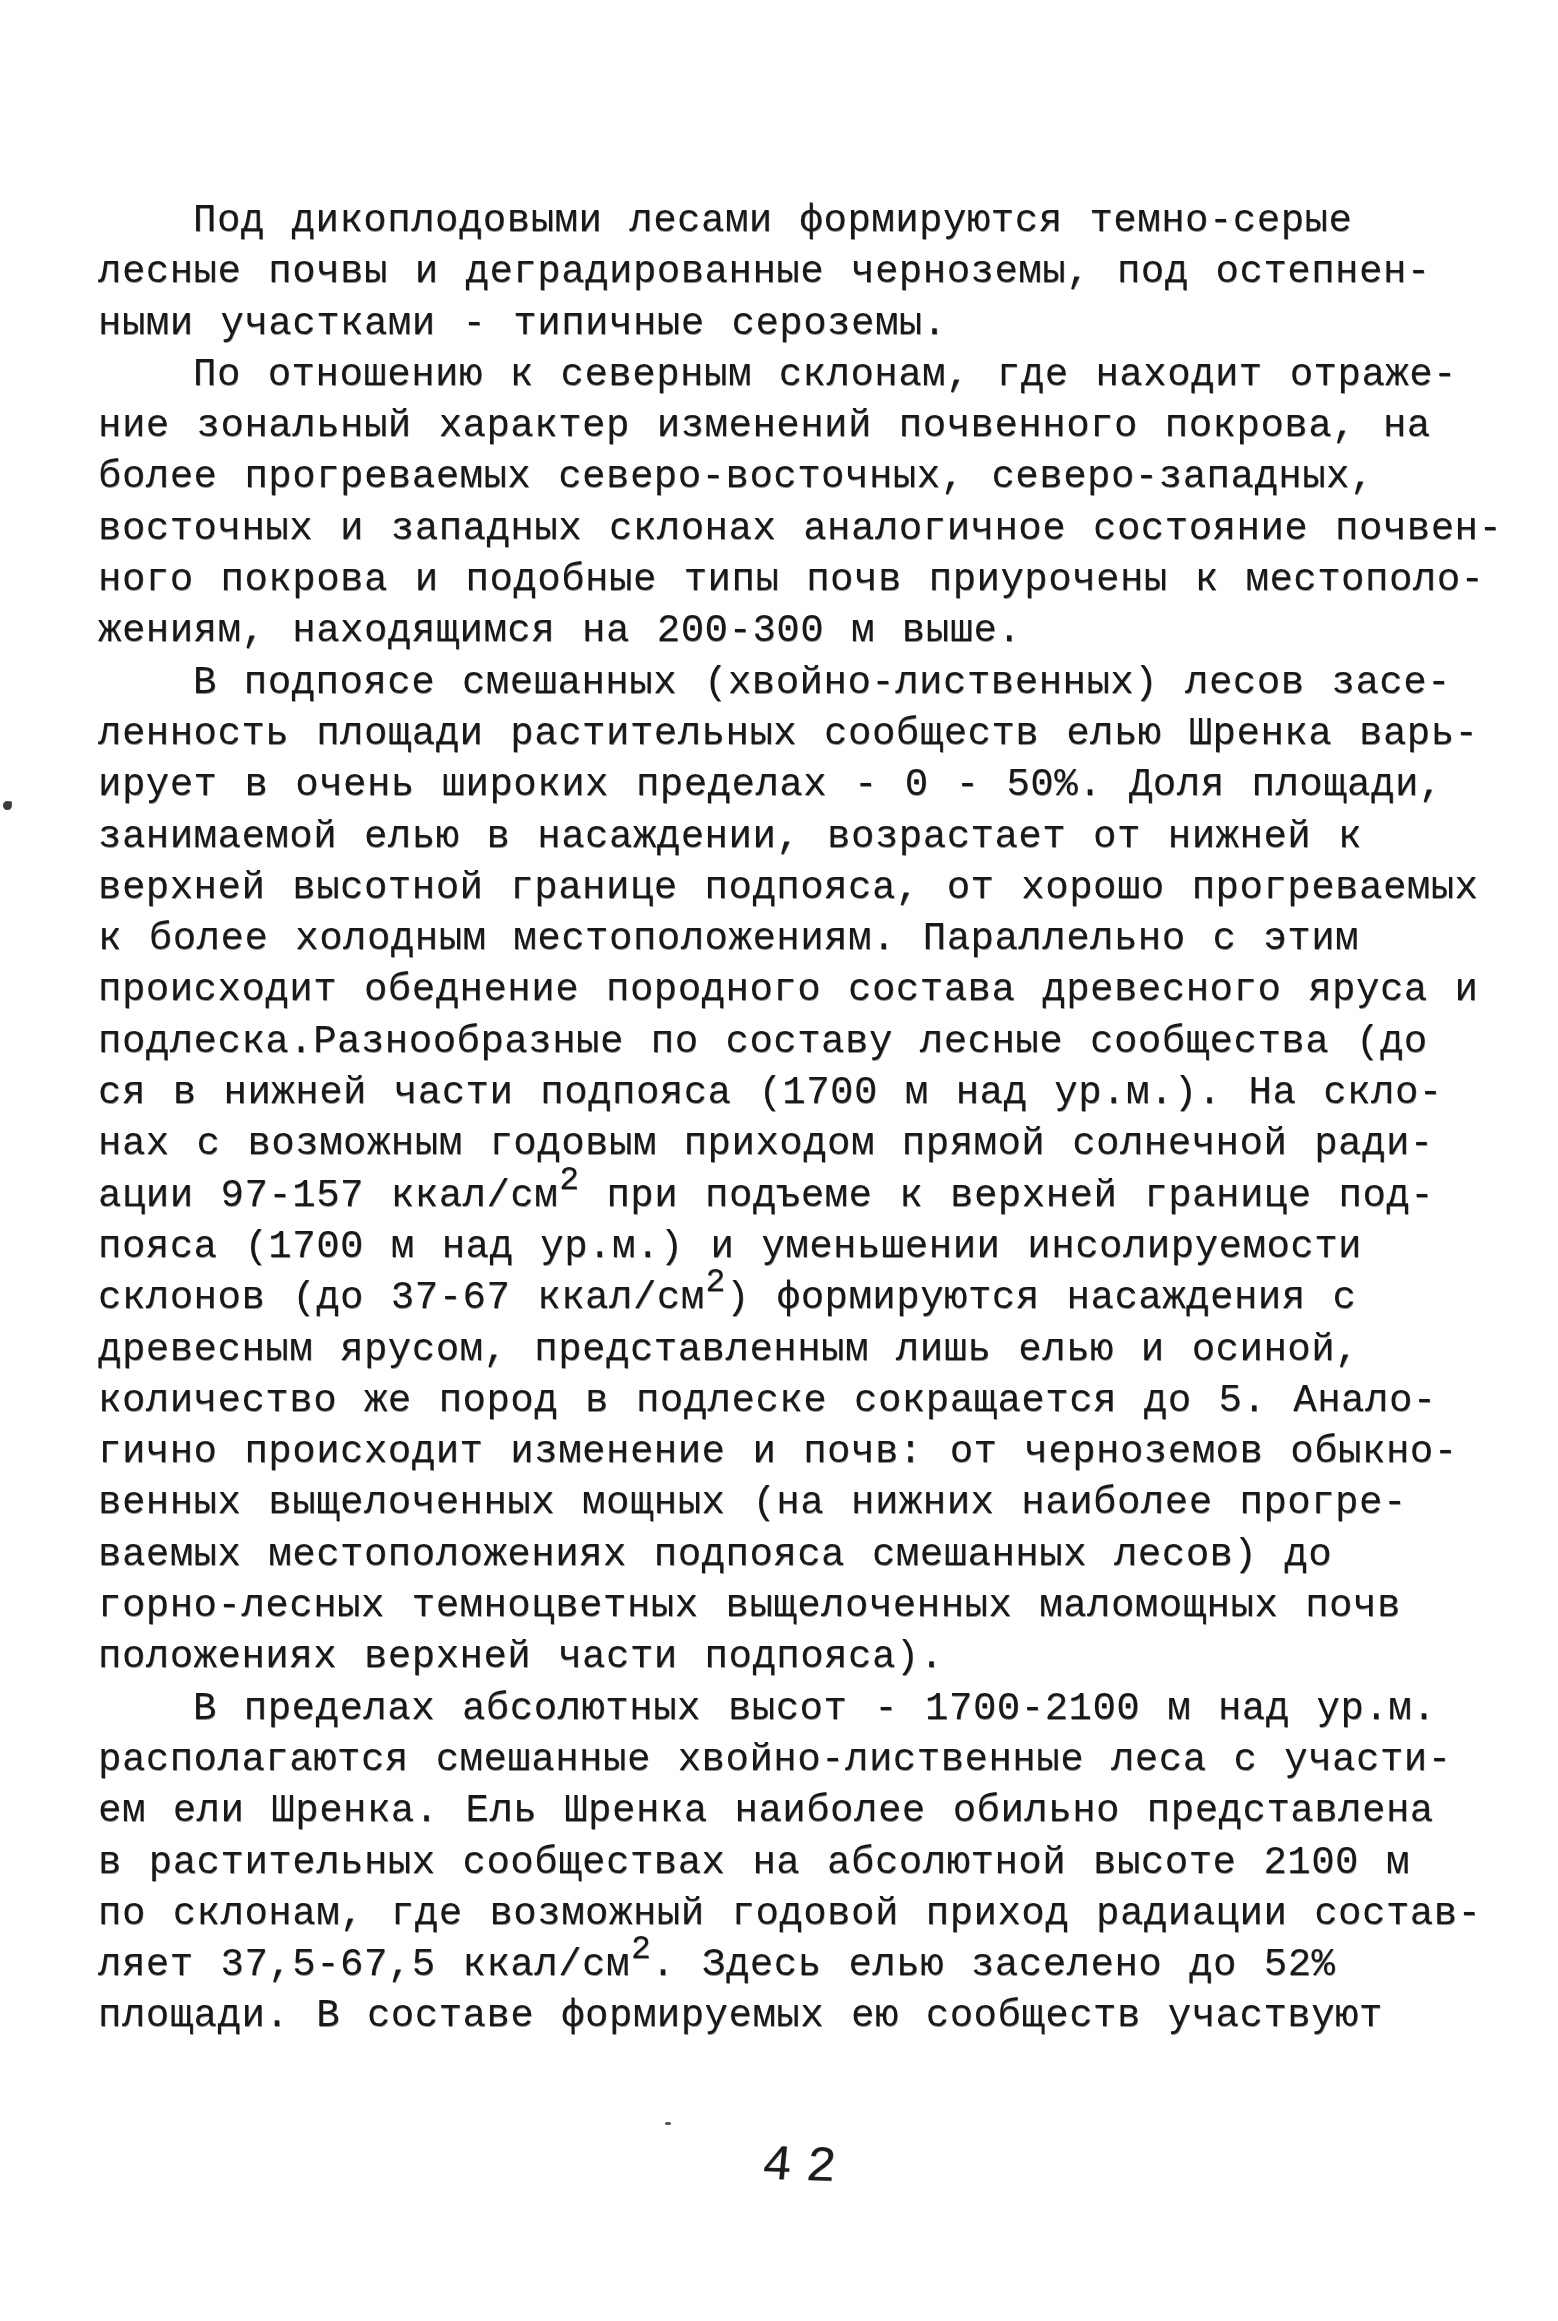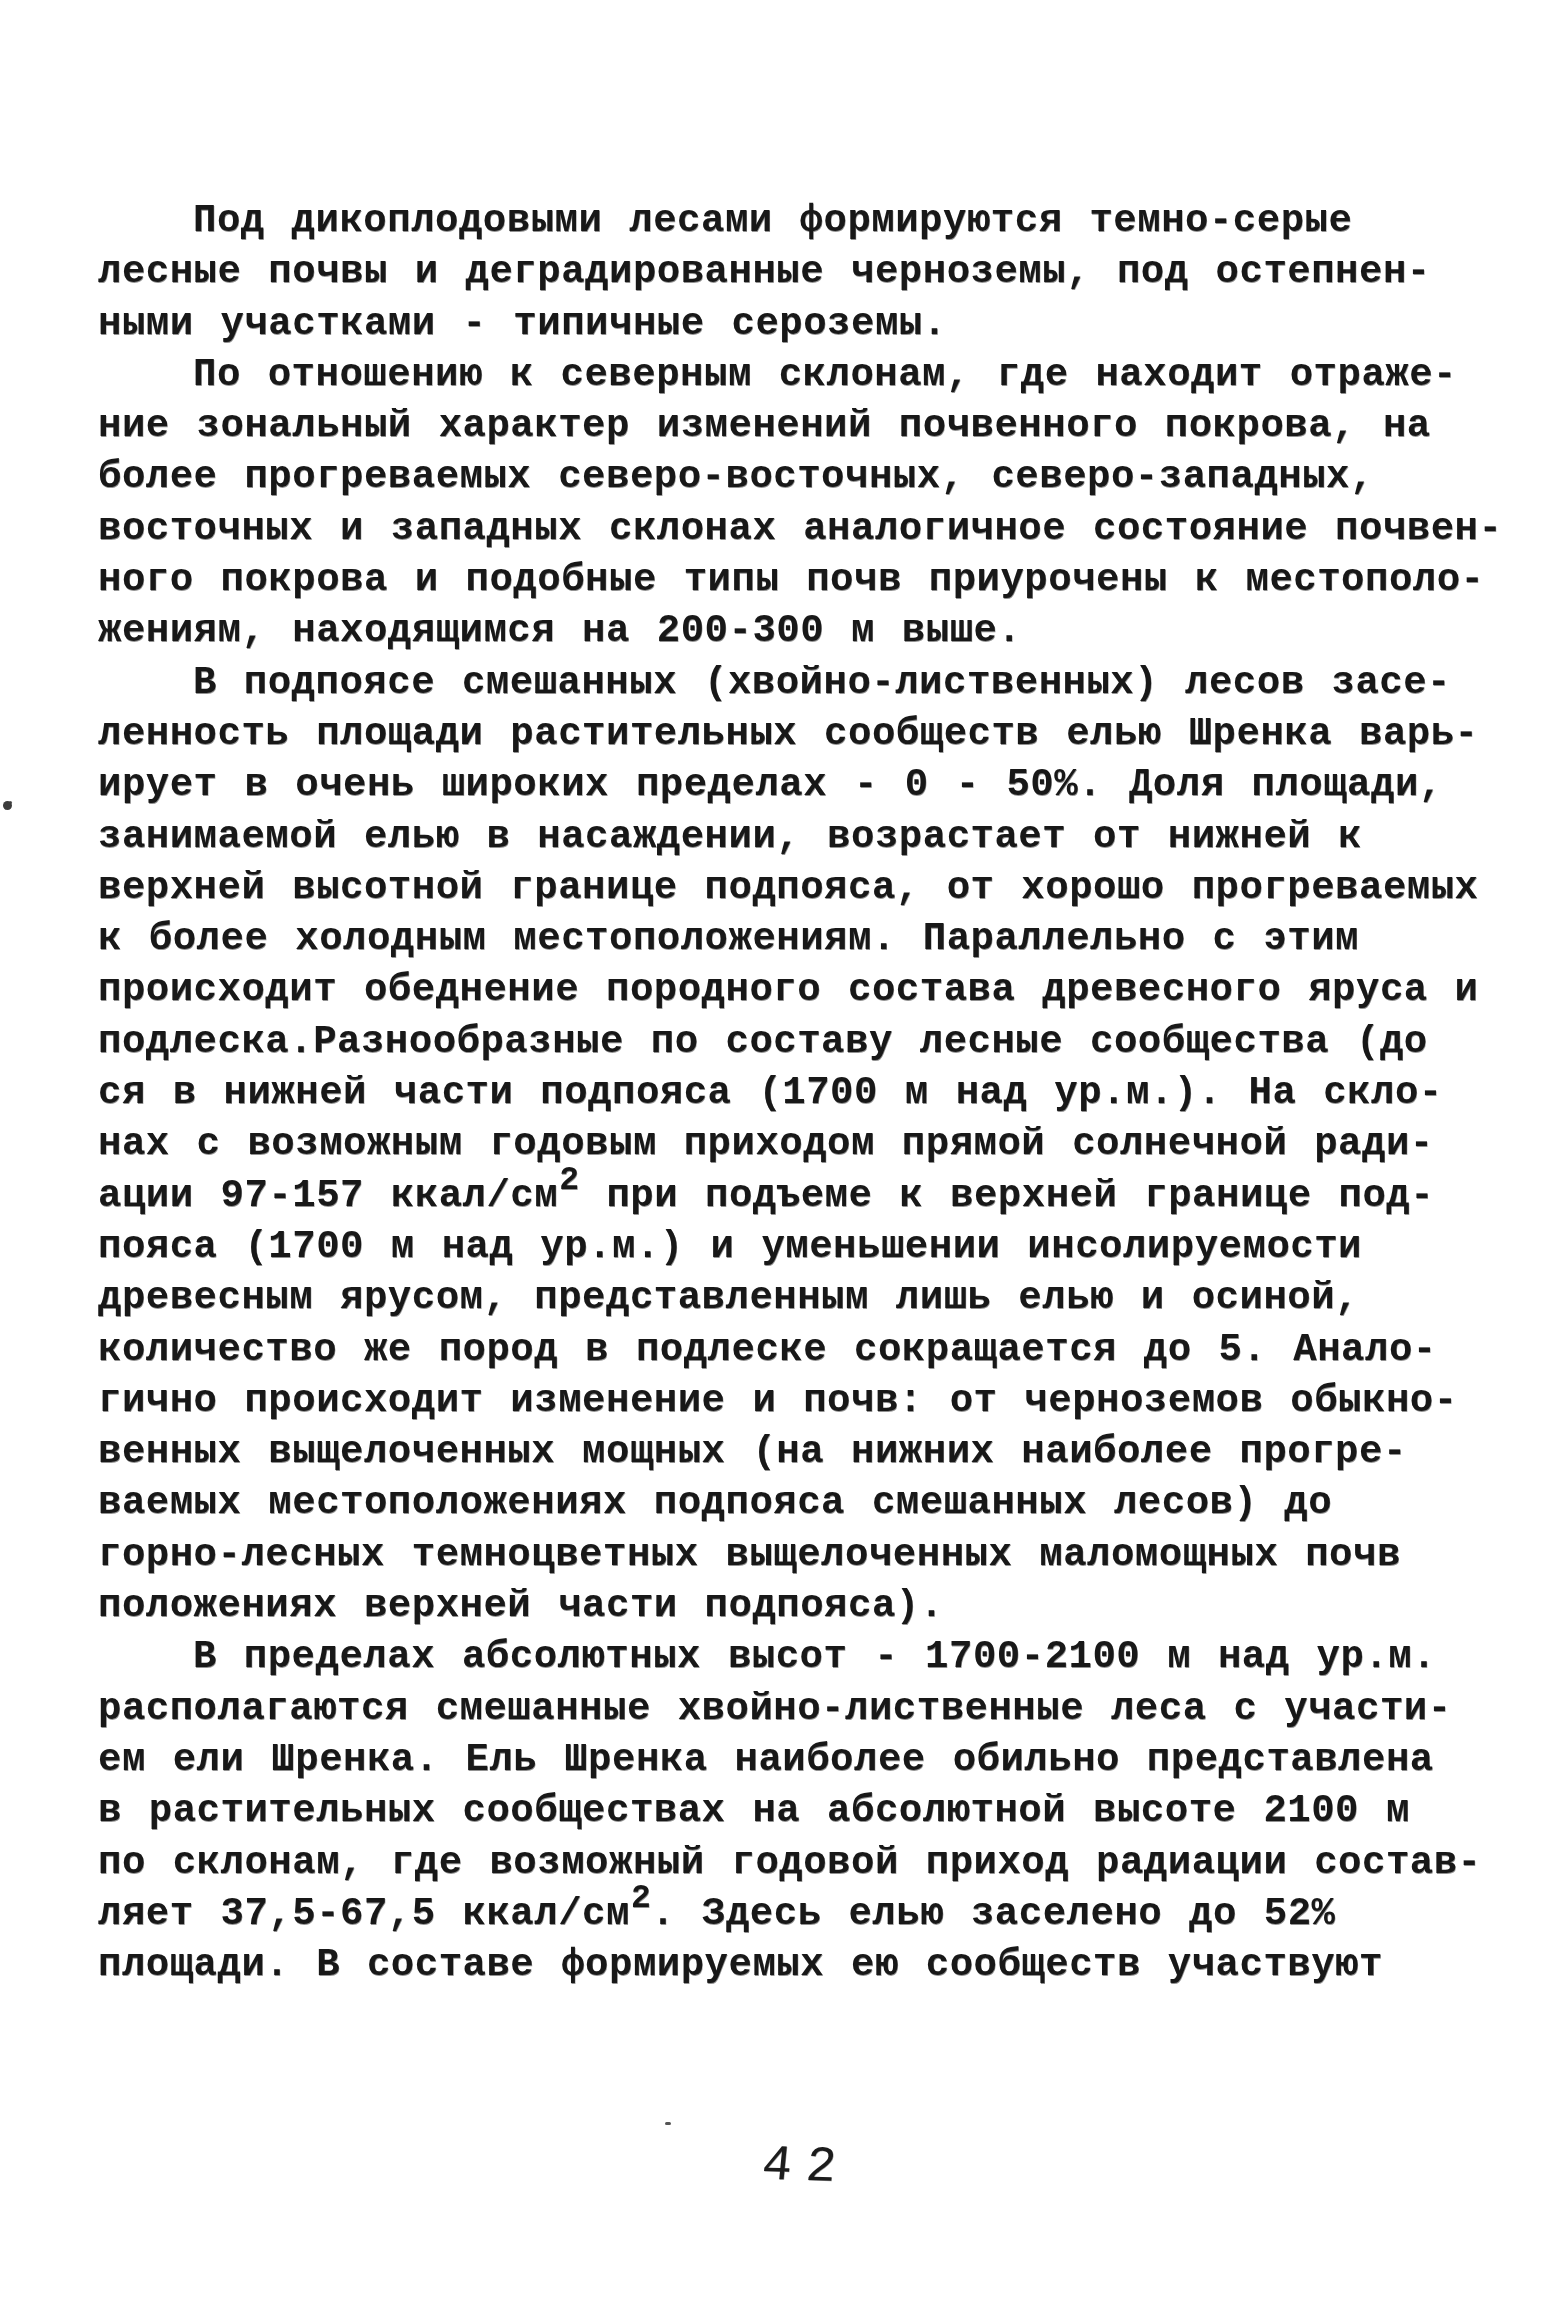--- a/index.html
+++ b/index.html
@@ -22,21 +22,20 @@
   .text-block {
     position: absolute;
     left: 98px;
     top: 196px;
     width: 1385px;
     color: #181818;
   }
   .paragraph {
     margin: 0;
     padding: 0;
-    font-weight: bold;
   }
   .line {
     height: 51.3px;
     line-height: 51.3px;
     font-size: 39px;
     letter-spacing: 0.5px;
     word-spacing: 3px;
     white-space: pre;
     color: #181818;
     text-shadow: 0.5px 0.5px 0 rgba(10,10,10,0.45);
@@ -108,20 +107,21 @@
         <div class="line">ирует в очень широких пределах - 0 - 50%. Доля площади,</div>
         <div class="line">занимаемой елью в насаждении, возрастает от нижней к</div>
         <div class="line">верхней высотной границе подпояса, от хорошо прогреваемых</div>
         <div class="line">к более холодным местоположениям. Параллельно с этим</div>
         <div class="line">происходит обеднение породного состава древесного яруса и</div>
         <div class="line">подлеска.Разнообразные по составу лесные сообщества (до</div>
         <div class="line">ся в нижней части подпояса (1700 м над ур.м.). На скло-</div>
         <div class="line">нах с возможным годовым приходом прямой солнечной ради-</div>
         <div class="line">ации 97-157 ккал/см<span class="sup">2</span> при подъеме к верхней границе под-</div>
         <div class="line">пояса (1700 м над ур.м.) и уменьшении инсолируемости</div>
+        <div class="line">склонов (до 37-67 ккал/см<span class="sup">2</span>) формируются насаждения с</div>
         <div class="line">древесным ярусом, представленным лишь елью и осиной,</div>
         <div class="line">количество же пород в подлеске сокращается до 5. Анало-</div>
         <div class="line">гично происходит изменение и почв: от черноземов обыкно-</div>
         <div class="line">венных выщелоченных мощных (на нижних наиболее прогре-</div>
         <div class="line">ваемых местоположениях подпояса смешанных лесов) до</div>
         <div class="line">горно-лесных темноцветных выщелоченных маломощных почв</div>
         <div class="line">положениях верхней части подпояса).</div>
       </div>
       <div class="paragraph">
         <div class="line indent">В пределах абсолютных высот - 1700-2100 м над ур.м.</div>

